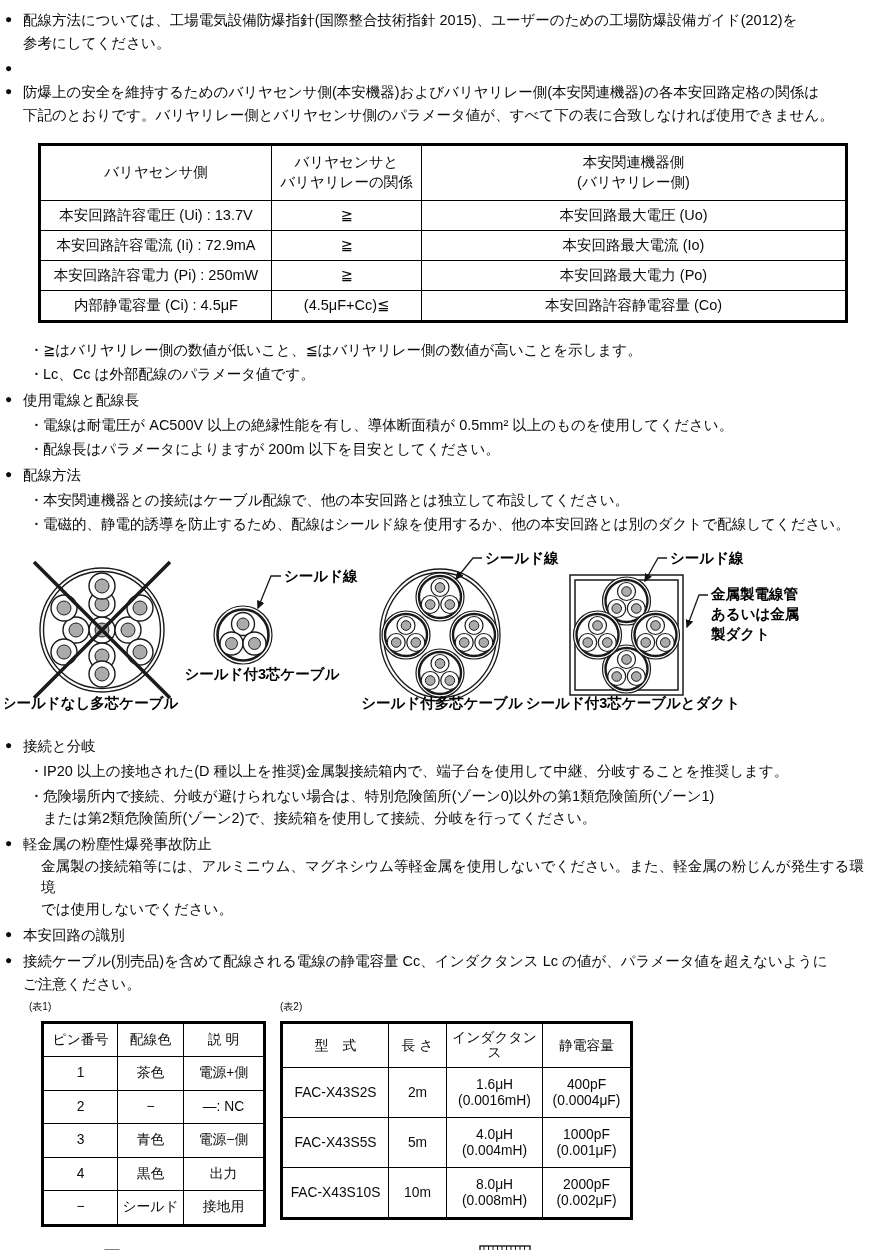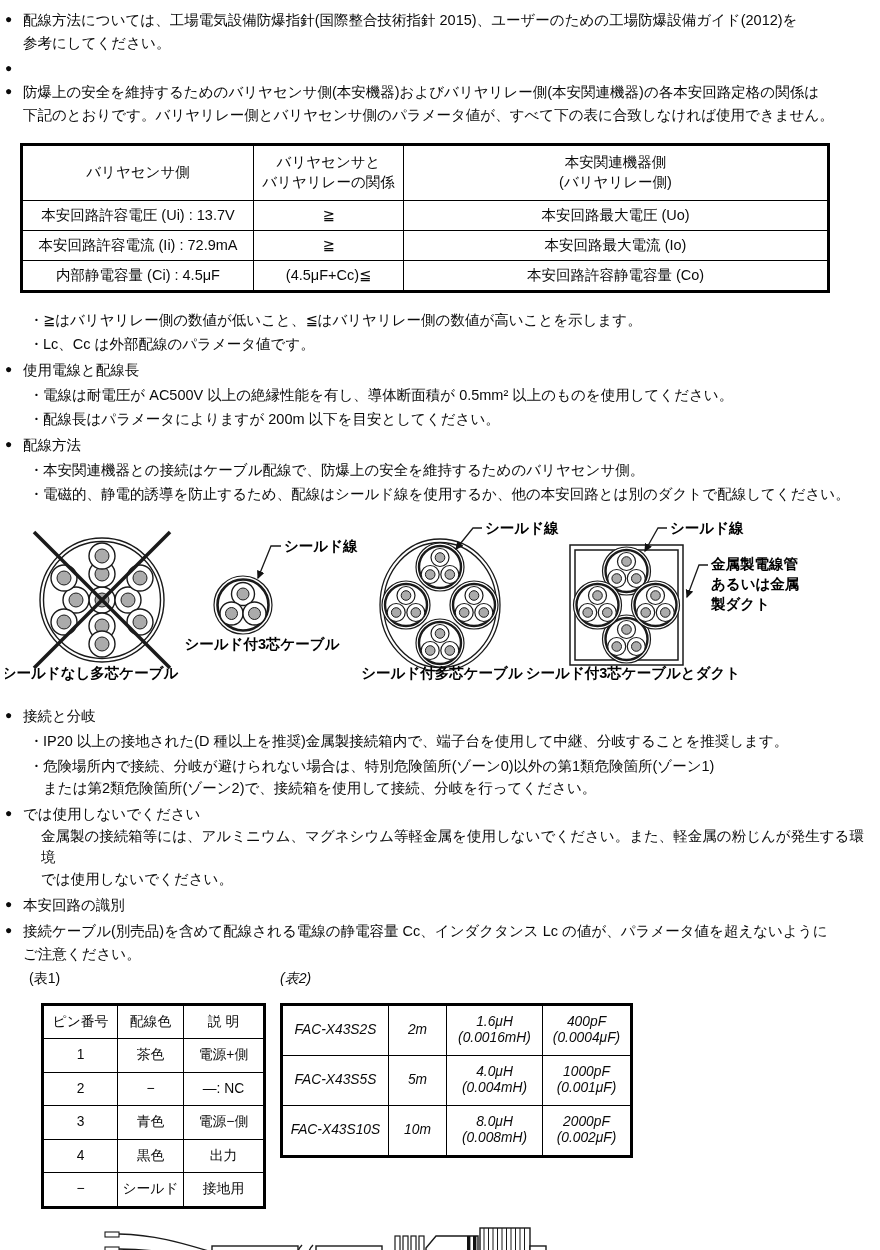--- a/index.html
+++ b/index.html
@@ -12,44 +12,44 @@
   
   .b{display:flex;margin-top:3px;}
   .b .dot{width:18px;flex:none;font-size:12px;line-height:1.6;padding-top:1px;}
   .b .txt{white-space:pre-wrap;line-height:1.58;}
   .sub{display:flex;margin-left:24px;margin-top:2px;}
   .sub .m{width:14px;flex:none;line-height:1.55;}
   .sub .txt{white-space:pre-wrap;line-height:1.55;}
   .body-ind{margin-left:36px;margin-top:0;white-space:pre-wrap;line-height:1.5;}
 
   
-  .main-wrap{border:2.5px solid #000;width:806px;margin:16px 0 16px 15px;}
+  .main-wrap{border:2.5px solid #000;width:806px;margin:16px 0 16px 33px;}
   table{border-collapse:collapse;}
   .main-wrap table{width:100%;table-layout:fixed;}
   .main-wrap th,.main-wrap td{
     border:1px solid #000;text-align:center;font-weight:400;
     font-size:14.5px;white-space:pre-line;padding:0 4px;
   }
   .main-wrap th{height:54px;line-height:1.35;}
   .main-wrap td{height:29px;}
 
   
   .tables-row{display:flex;align-items:flex-start;margin:4px 0 0 24px;}
-  .tcap{font-size:14px;margin-bottom:15px;}
+  .tcap{font-size:10px;margin-bottom:7px;}
   .dwrap{border:2px solid #000;display:inline-block;}
   .dwrap table{table-layout:fixed;}
   .dwrap th,.dwrap td{
     border:1px solid #000;text-align:center;font-weight:400;
     font-size:13.8px;padding:6px 3px;white-space:pre-line;line-height:1.15;
   }
   .t1 th,.t1 td{height:20.5px;}
   .t1{margin-left:12px;}
   .t2 th{height:21px;}
   .t2 td{height:37px;}
-  .blk2{margin-left:14px;font-style:italic;}
+  .blk2{margin-left:14px;}
 
   
   .diagrams{display:block;margin-top:8px;}
   .connector{display:block;margin:10px 0 0 58px;}
   .cs{fill:#fff;stroke:#1a1a1a;}
   .cf{fill:#ababab;stroke:#1a1a1a;stroke-width:1;}
   .ln{stroke:#1a1a1a;fill:none;}
   .svgt{font-size:14.5px;font-weight:600;fill:#000;}
   .svgc{font-size:14.5px;font-weight:600;fill:#000;}
 </style>
@@ -91,20 +91,25 @@
         <td>本安回路許容電圧 (Ui) : 13.7V</td>
         <td>≧</td>
         <td>本安回路最大電圧 (Uo)</td>
       </tr>
       <tr>
         <td>本安回路許容電流 (Ii) : 72.9mA</td>
         <td>≧</td>
         <td>本安回路最大電流 (Io)</td>
       </tr>
       <tr>
+        <td>本安回路許容電力 (Pi) : 250mW</td>
+        <td>≧</td>
+        <td>本安回路最大電力 (Po)</td>
+      </tr>
+      <tr>
         <td>内部静電容量 (Ci) : 4.5μF</td>
         <td>(4.5μF+Cc)≦</td>
         <td>本安回路許容静電容量 (Co)</td>
       </tr>
     </tbody>
       </table>
   </div>
 
   <div class="sub">
     <span class="m">・</span>
@@ -127,21 +132,21 @@
     <span class="m">・</span>
     <div class="txt">配線長はパラメータによりますが 200m 以下を目安としてください。</div>
   </div>
 
   <div class="b">
     <span class="dot">●</span>
     <div class="txt">配線方法</div>
   </div>
   <div class="sub">
     <span class="m">・</span>
-    <div class="txt">本安関連機器との接続はケーブル配線で、防爆上の安全を維持するためのバリヤセンサ側。</div>
+    <div class="txt">本安関連機器との接続はケーブル配線で、他の本安回路とは独立して布設してください。</div>
   </div>
   <div class="sub">
     <span class="m">・</span>
     <div class="txt">電磁的、静電的誘導を防止するため、配線はシールド線を使用するか、他の本安回路とは別のダクトで配線してください。</div>
   </div>
 
   <svg class="diagrams" width="880" height="178" viewBox="0 0 880 178">
     <defs>
       <marker id="ah" markerWidth="8" markerHeight="8" refX="5.5" refY="3" orient="auto">
         <path d="M0,0 L6.5,3 L0,6 Z" fill="#111"></path>
@@ -237,21 +242,21 @@
     <div class="txt">IP20 以上の接地された(D 種以上を推奨)金属製接続箱内で、端子台を使用して中継、分岐することを推奨します。</div>
   </div>
   <div class="sub">
     <span class="m">・</span>
     <div class="txt">危険場所内で接続、分岐が避けられない場合は、特別危険箇所(ゾーン0)以外の第1類危険箇所(ゾーン1)
 または第2類危険箇所(ゾーン2)で、接続箱を使用して接続、分岐を行ってください。</div>
   </div>
 
   <div class="b">
     <span class="dot">●</span>
-    <div class="txt">では使用しないでください</div>
+    <div class="txt">軽金属の粉塵性爆発事故防止</div>
   </div>
   <div class="body-ind">金属製の接続箱等には、アルミニウム、マグネシウム等軽金属を使用しないでください。また、軽金属の粉じんが発生する環境
 では使用しないでください。</div>
 
   <div class="b">
     <span class="dot">●</span>
     <div class="txt">本安回路の識別</div>
   </div>
 
   <div class="b">
@@ -310,20 +315,26 @@
       <div class="tcap">(表2)</div>
       <div class="dwrap t2">
         <table>
           <colgroup>
               <col style="width:106px">
               <col style="width:58px">
               <col style="width:96px">
               <col style="width:88px">
             </colgroup>
           <tbody>
+              <tr>
+            <th>型　式</th>
+            <th>長 さ</th>
+            <th>インダクタンス</th>
+            <th>静電容量</th>
+          </tr>
           <tr>
             <td>FAC-X43S2S</td>
             <td>2m</td>
             <td>1.6μH
 (0.0016mH)</td>
             <td>400pF
 (0.0004μF)</td>
           </tr>
           <tr>
             <td>FAC-X43S5S</td>

